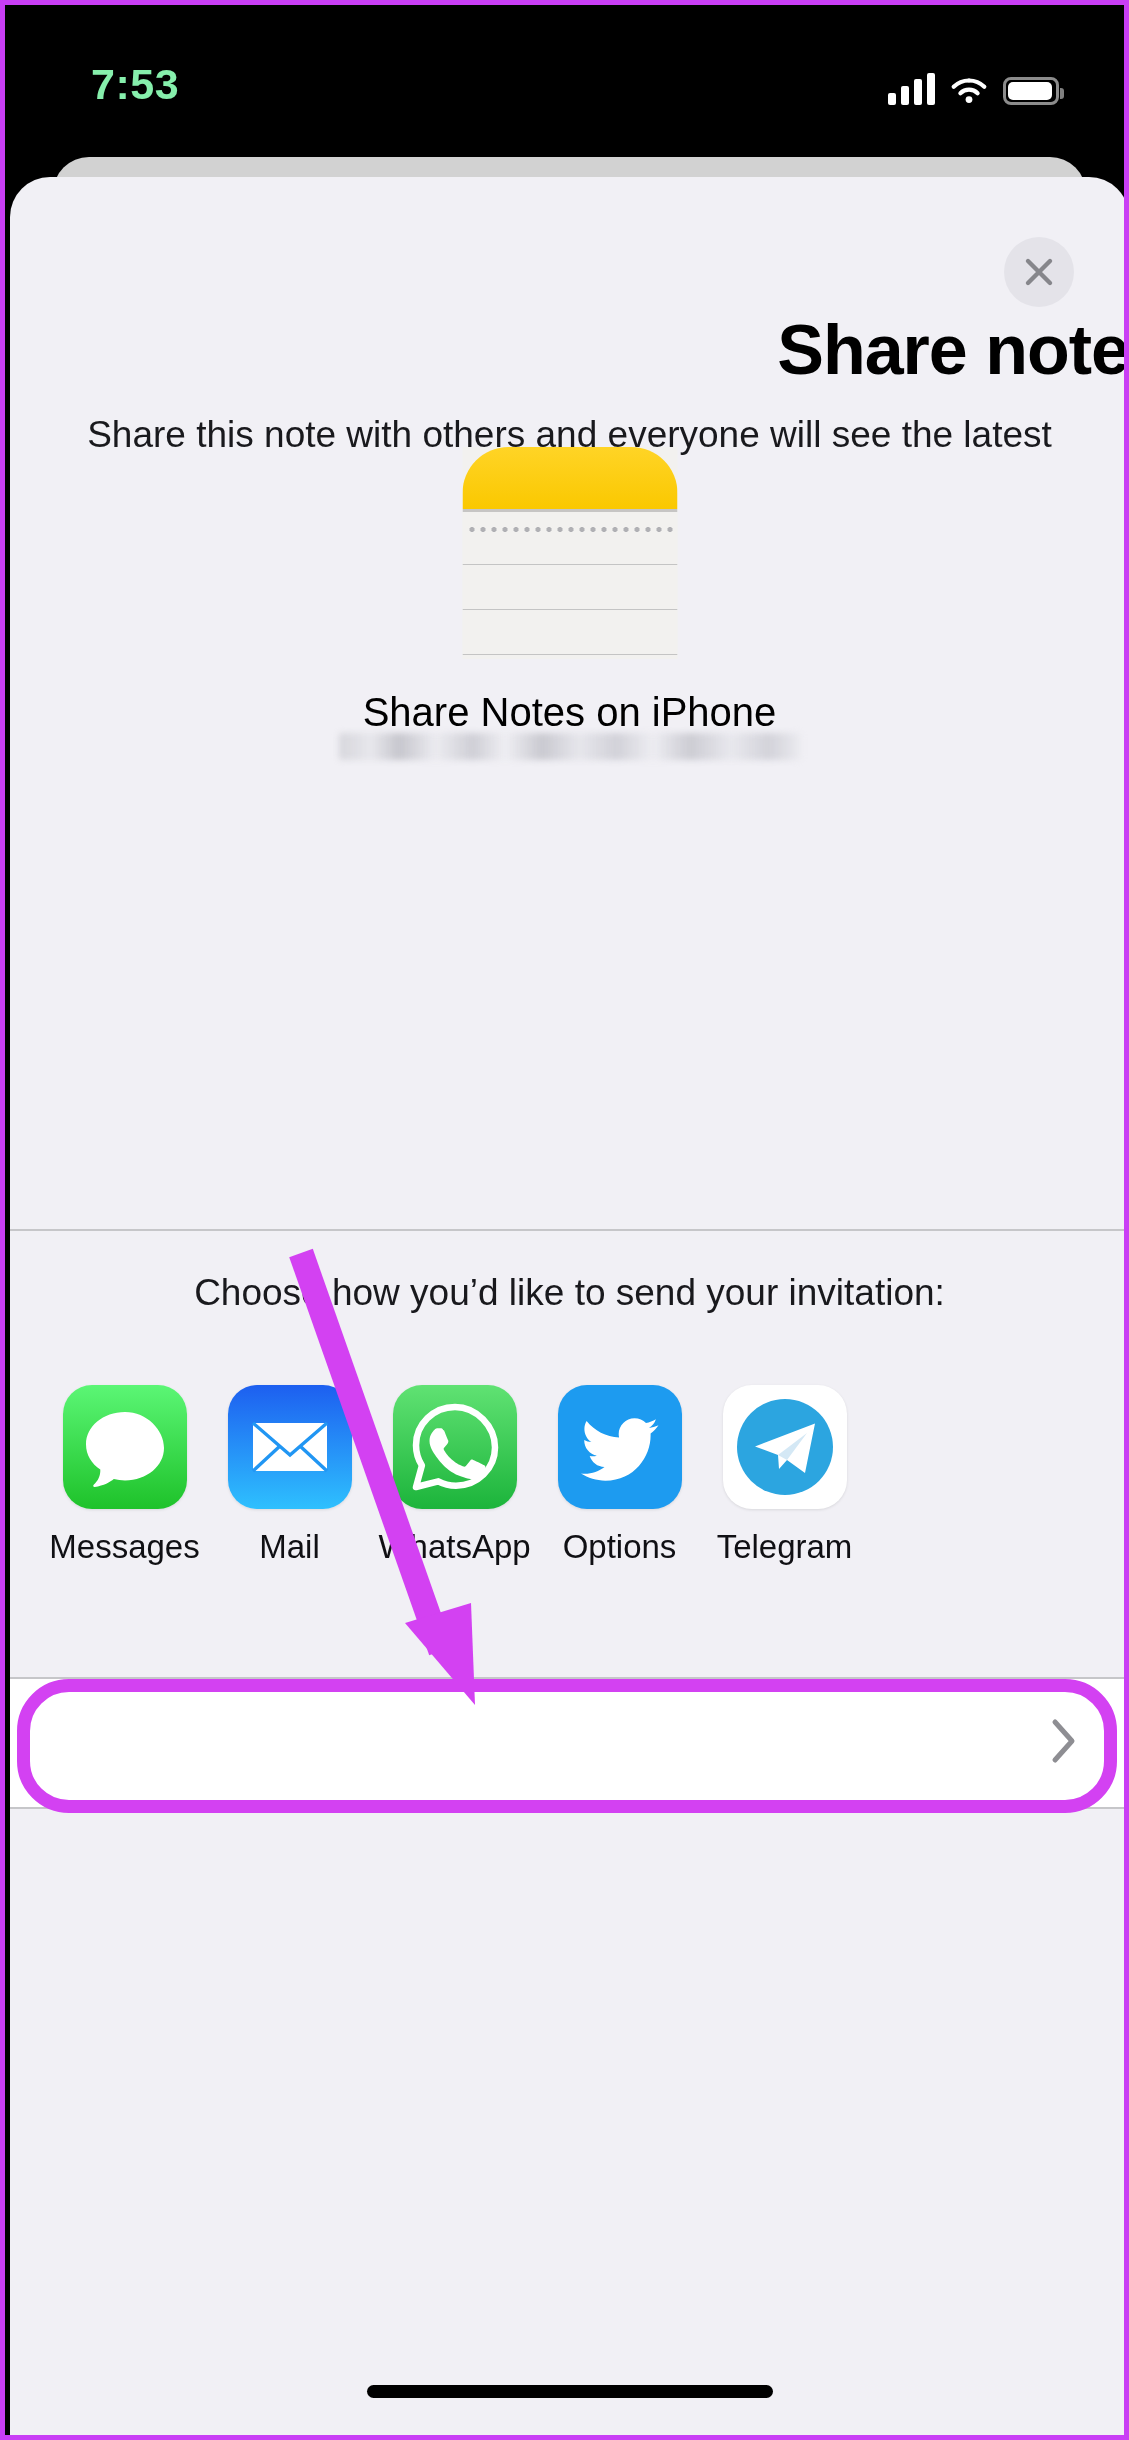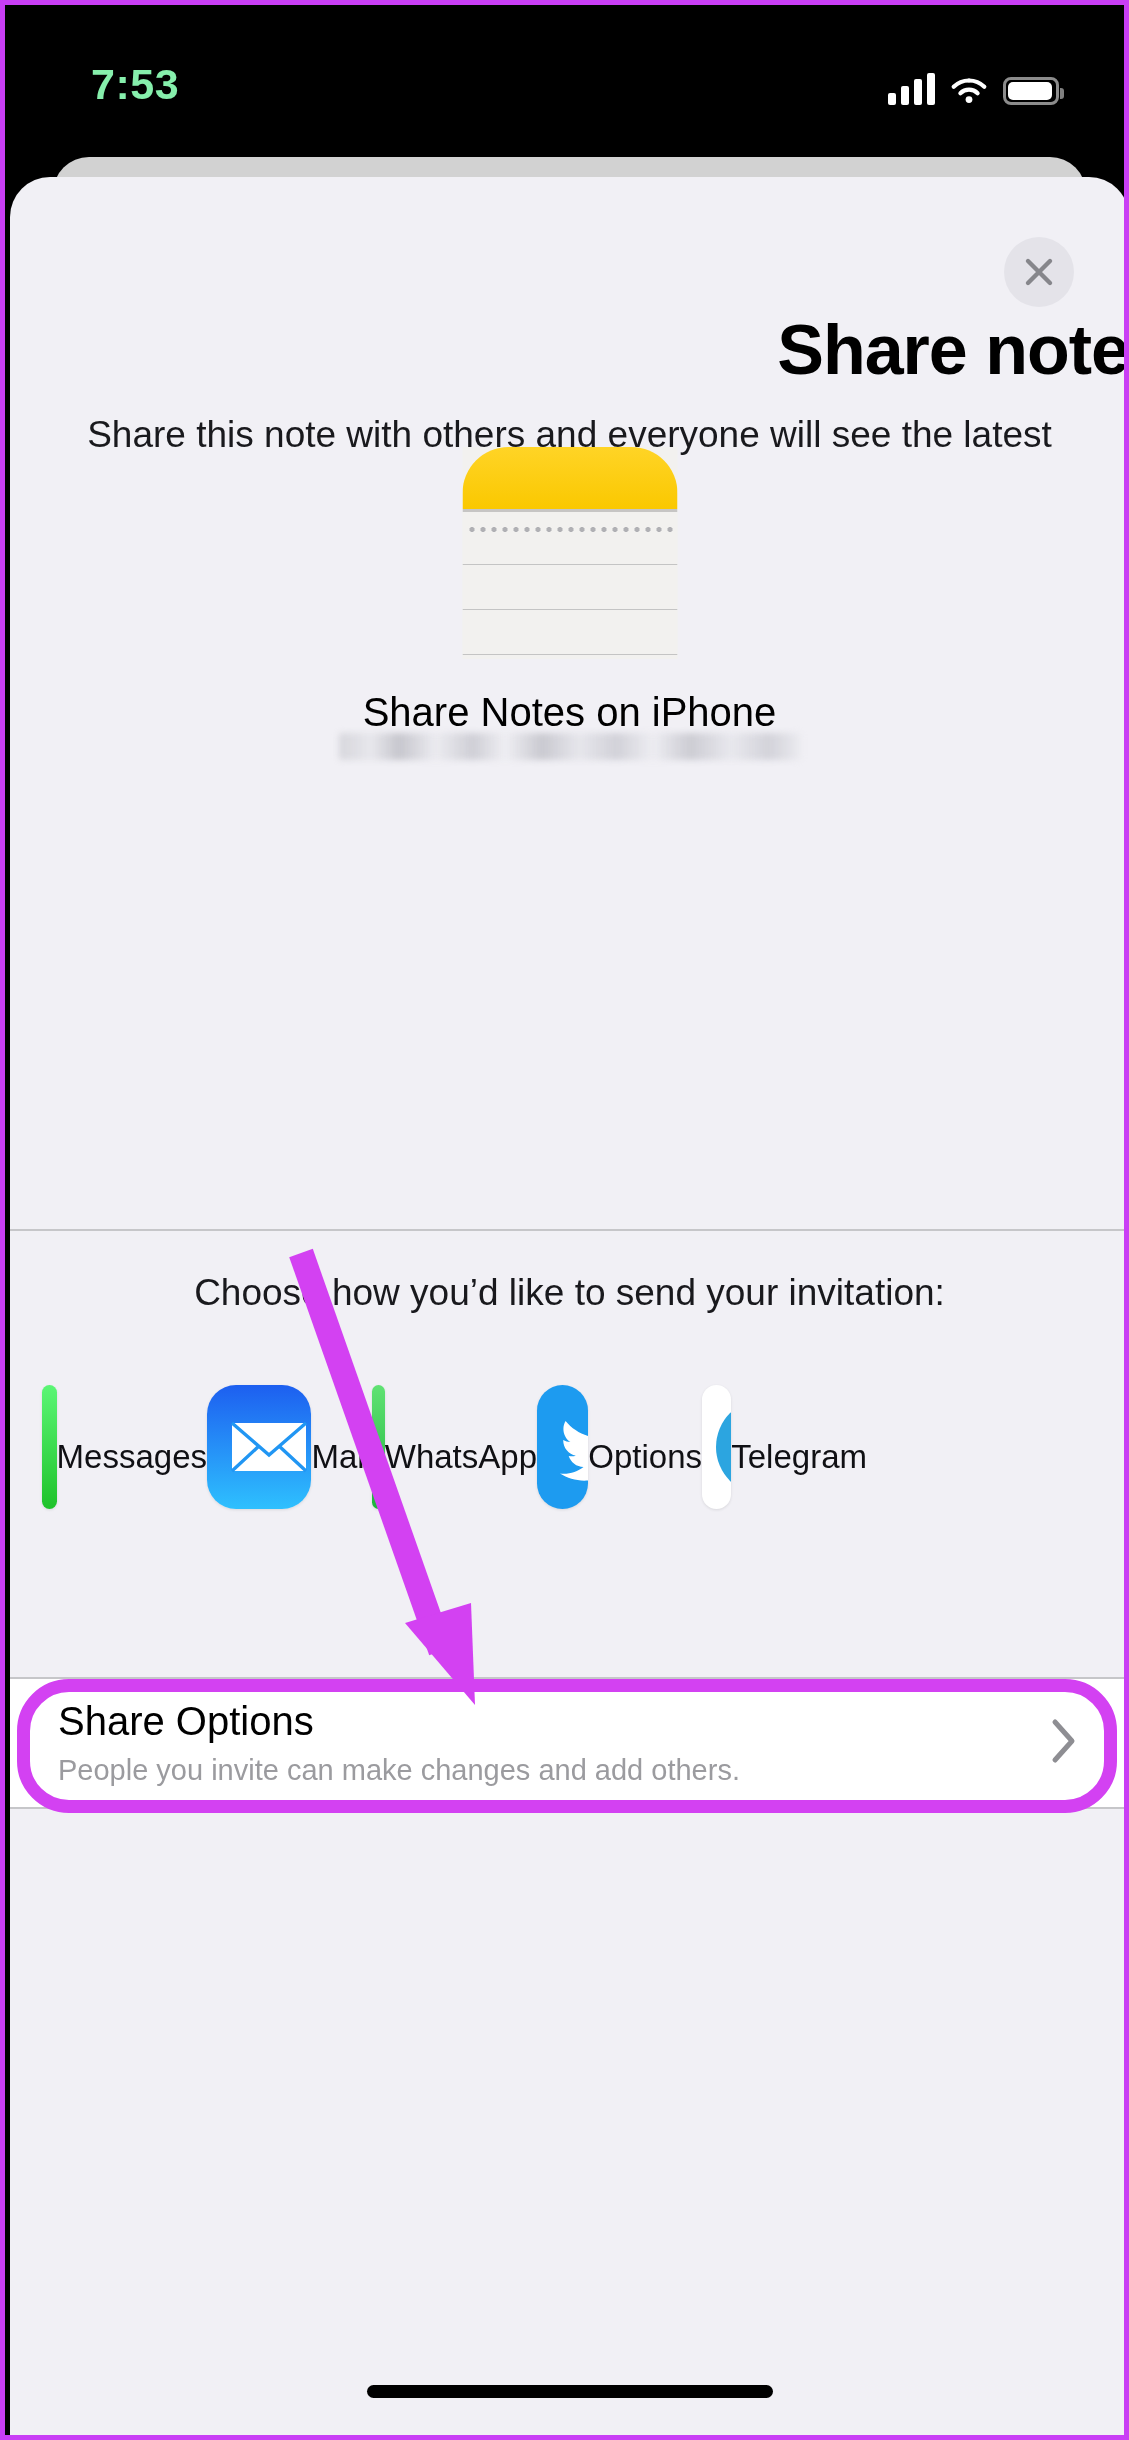--- a/index.html
+++ b/index.html
@@ -270,21 +270,21 @@
     display: flex;
     align-items: flex-start;
     padding-left: 32px;
     box-sizing: border-box;
     gap: 0;
   }
   .app {
     width: 165px;
     flex: 0 0 165px;
     display: flex;
-    flex-direction: row;
+    flex-direction: column;
     align-items: center;
     cursor: pointer;
   }
   .app-tile {
     width: 124px;
     height: 124px;
     border-radius: 29px;
     position: relative;
     overflow: hidden;
     box-shadow: 0 1px 3px rgba(0,0,0,0.10);
@@ -482,24 +482,20 @@
           </svg>
         </div>
         <div class="app-label">Telegram</div>
       </div>
 
     </div>
 
     <div class="divider d2"></div>
 
     <div class="share-options">
-      <div class="so-text">
-        <div class="so-title">Share Options</div>
-        <div class="so-sub">People you invite can make changes and add others.</div>
-      </div>
       <span class="so-chevron">
         <svg width="26" height="46" viewBox="0 0 26 46">
           <path d="M4 4 L21 23 L4 42" fill="none" stroke="#8e8e93" stroke-width="5" stroke-linecap="round" stroke-linejoin="round"></path>
         </svg>
       </span>
     </div>
 
     <div class="divider d3"></div>
 
     <div class="home-indicator"></div>

